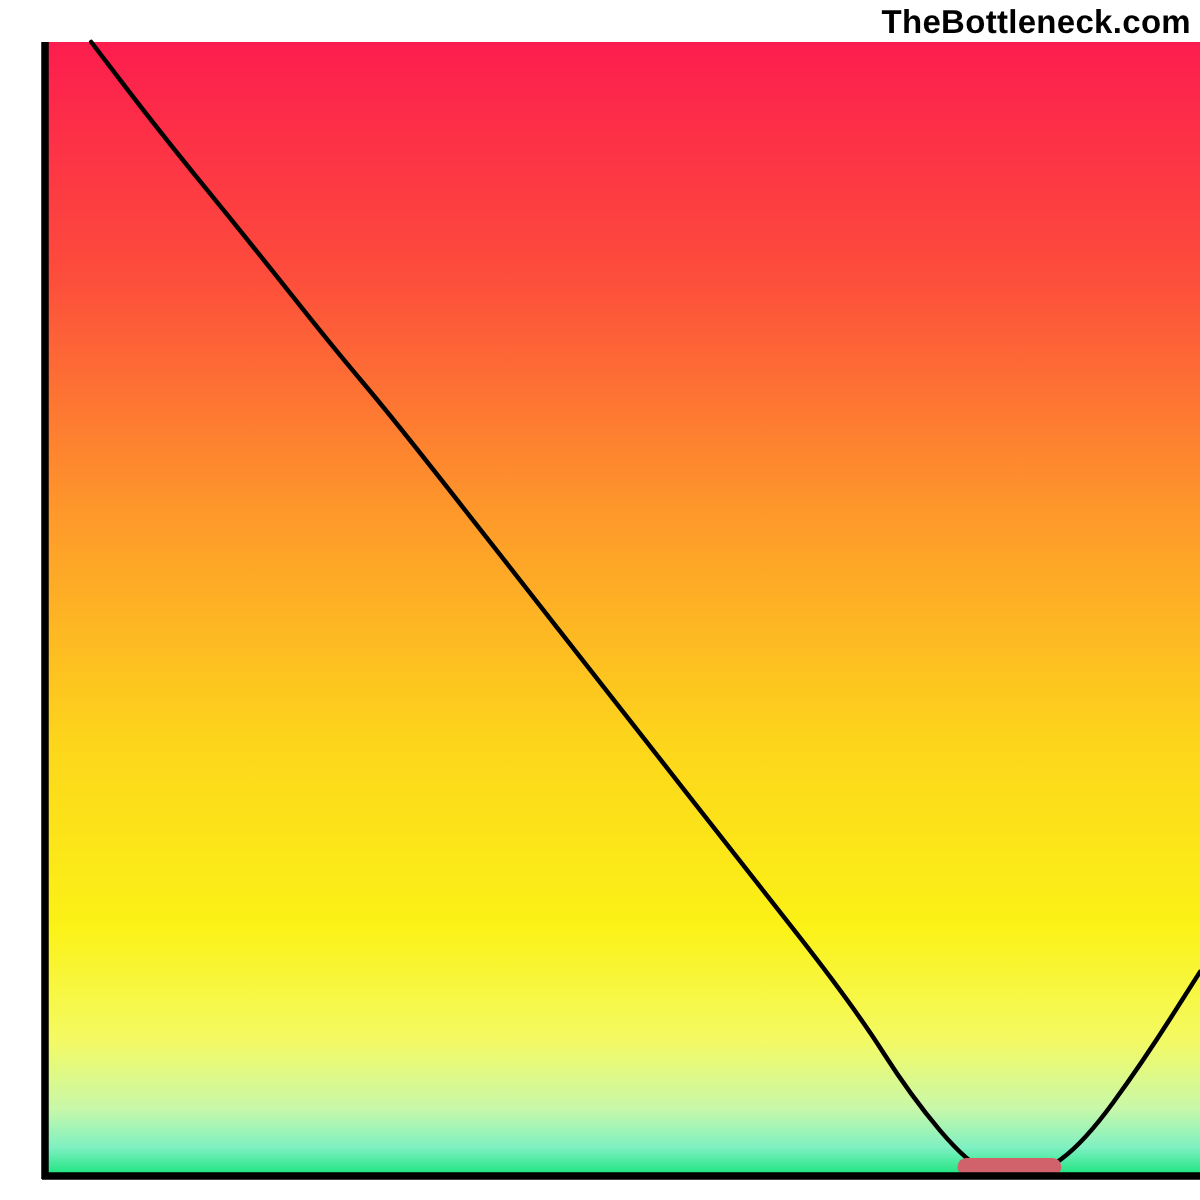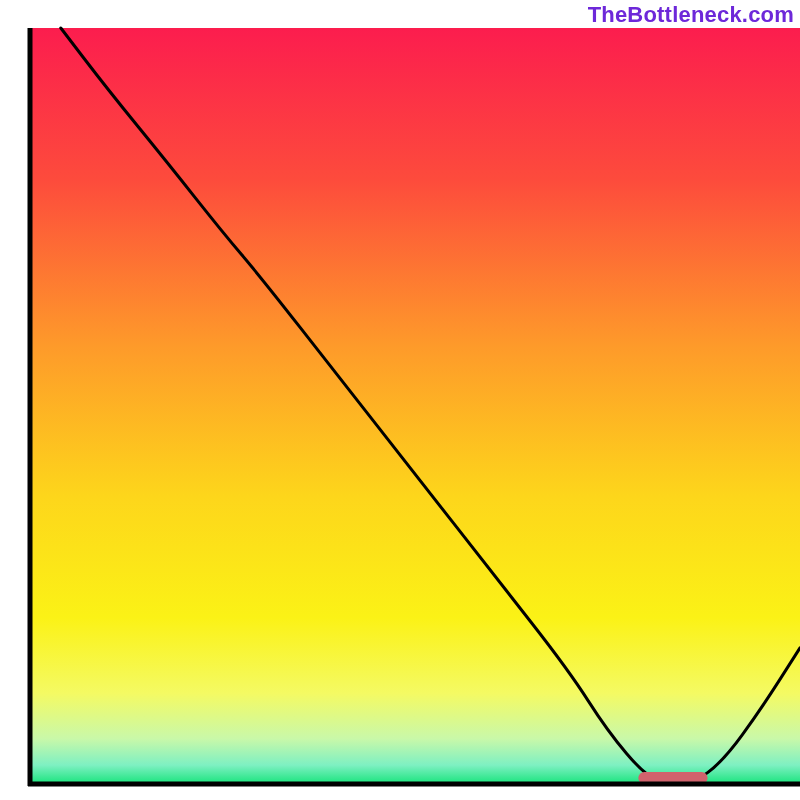--- a/index.html
+++ b/index.html
@@ -14,21 +14,21 @@
     position: relative;
     width: 800px;
     height: 800px;
   }
   .watermark {
     position: absolute;
     top: 2px;
     right: 6px;
     font-size: 22px;
     font-weight: 600;
-    color: #6d28d9;
+    color: #000000;
     letter-spacing: 0.2px;
   }
   svg {
     display: block;
   }
 </style>
 </head>
 <body>
 
 <div class="container">

